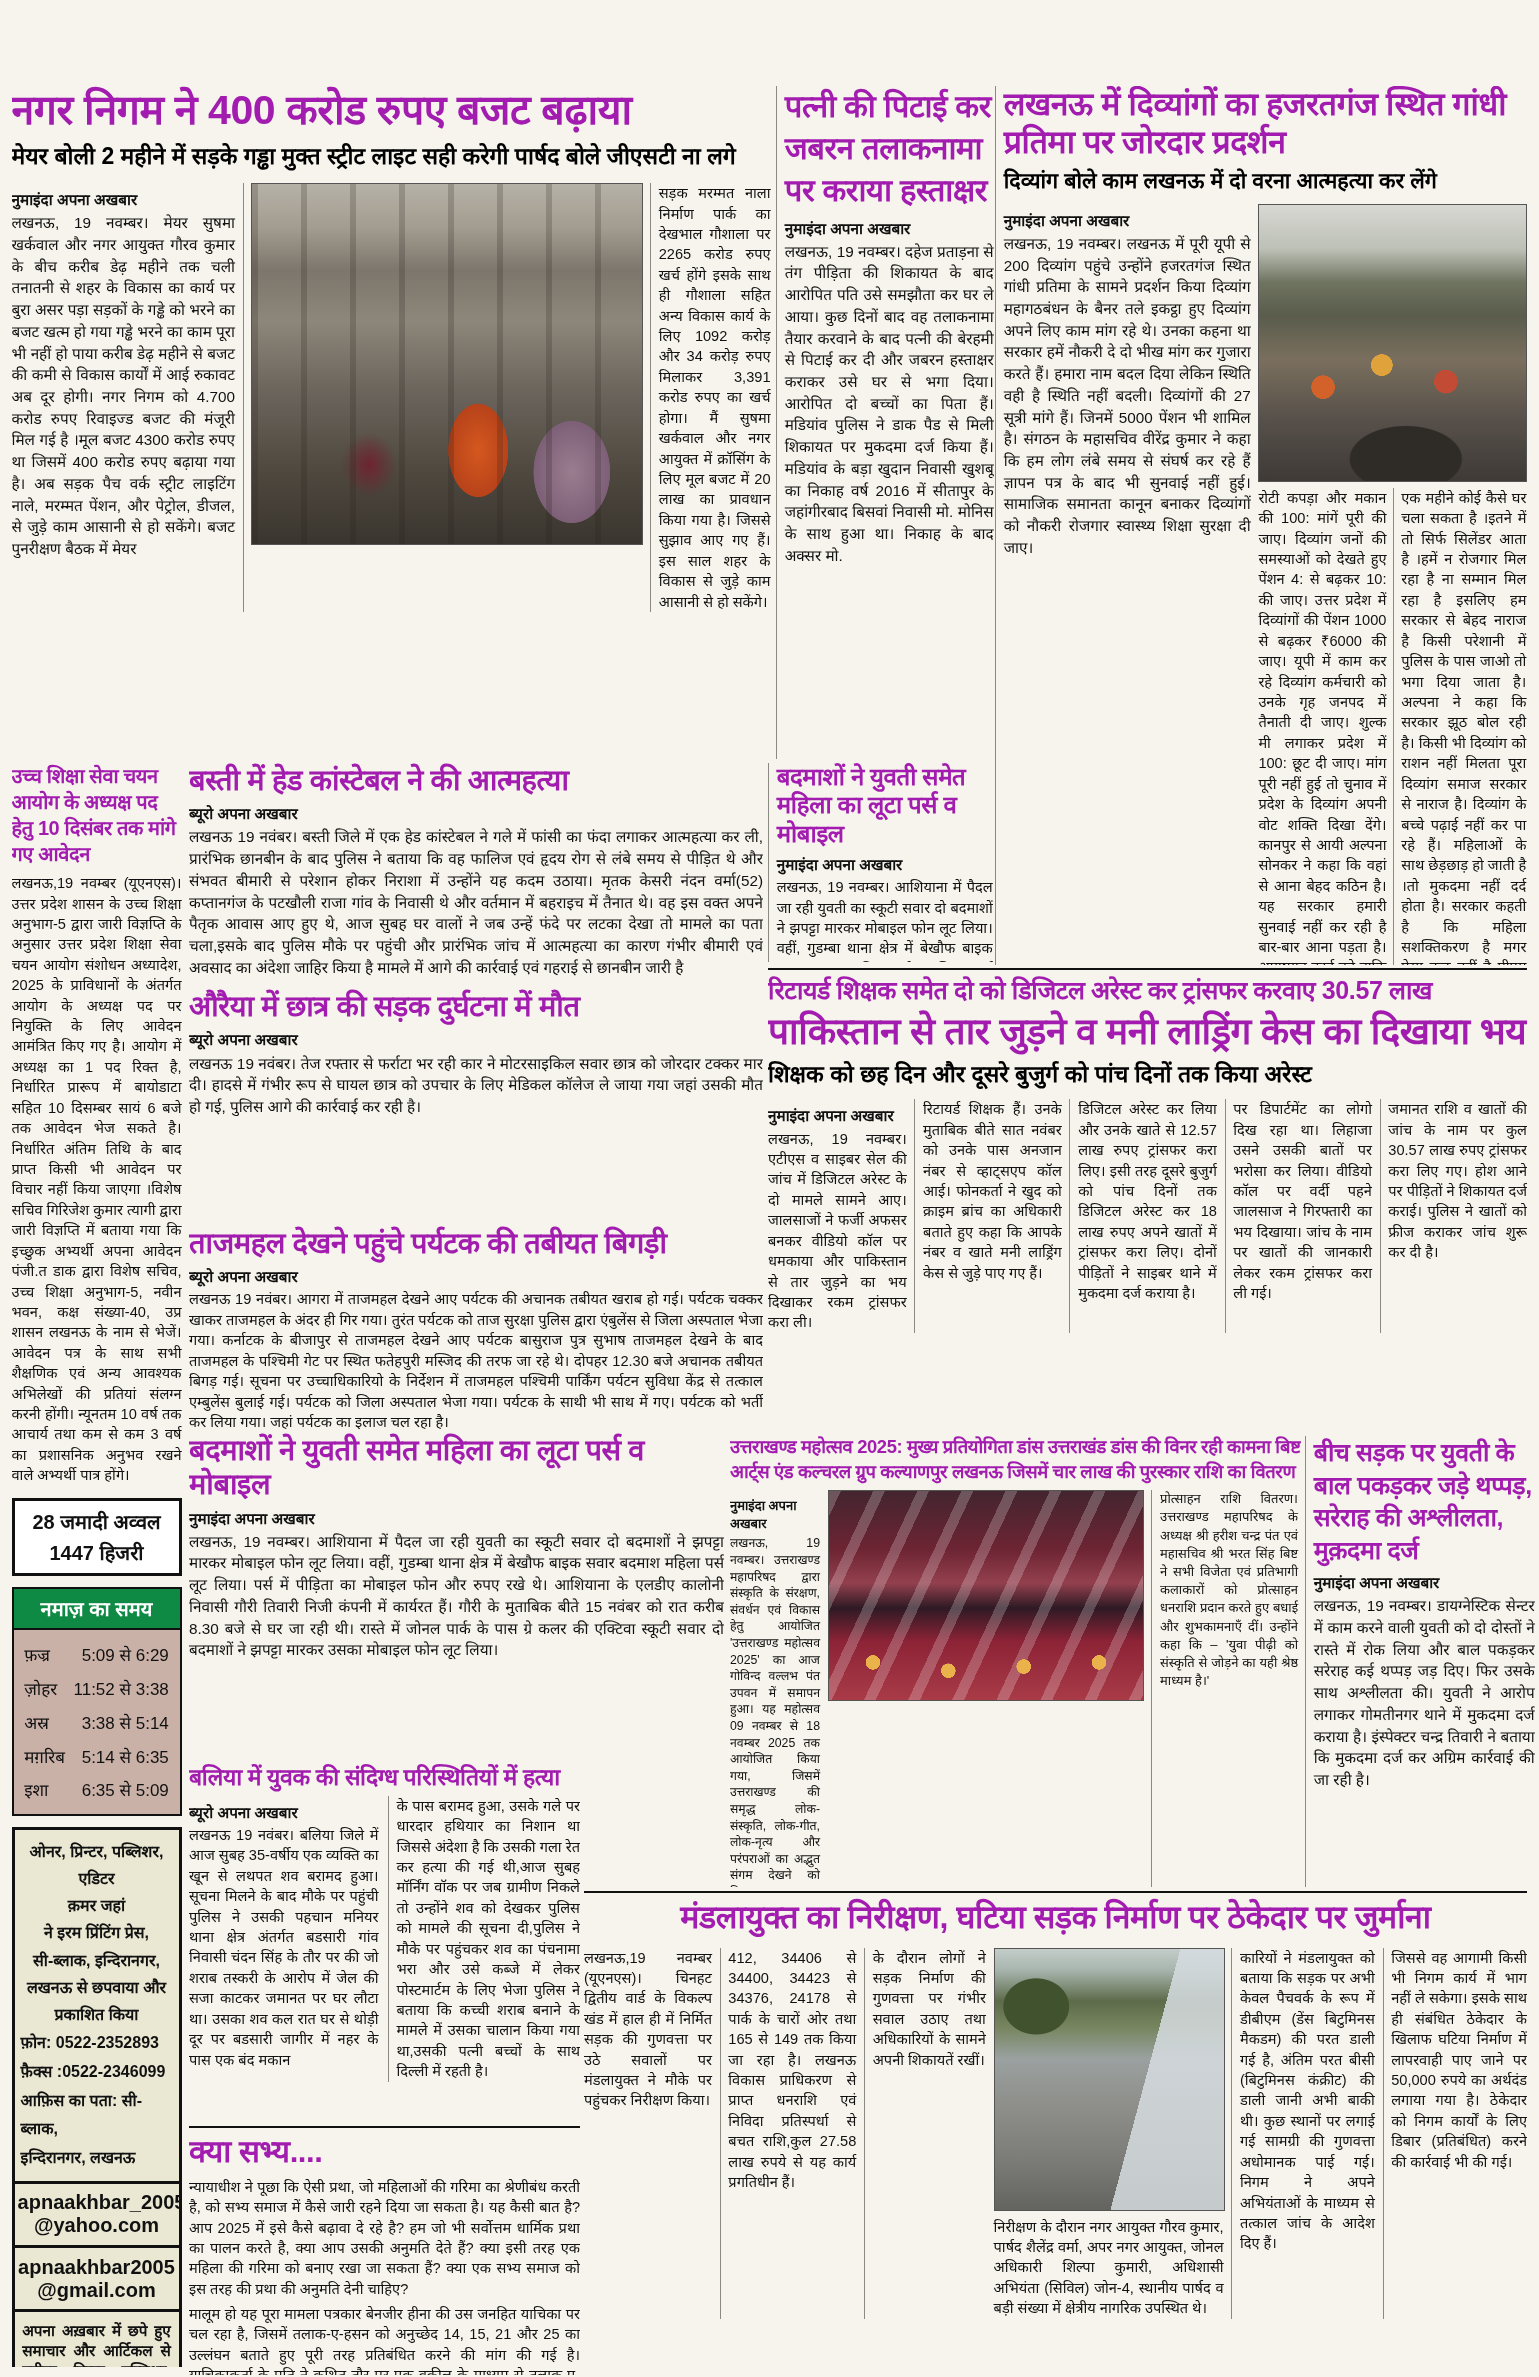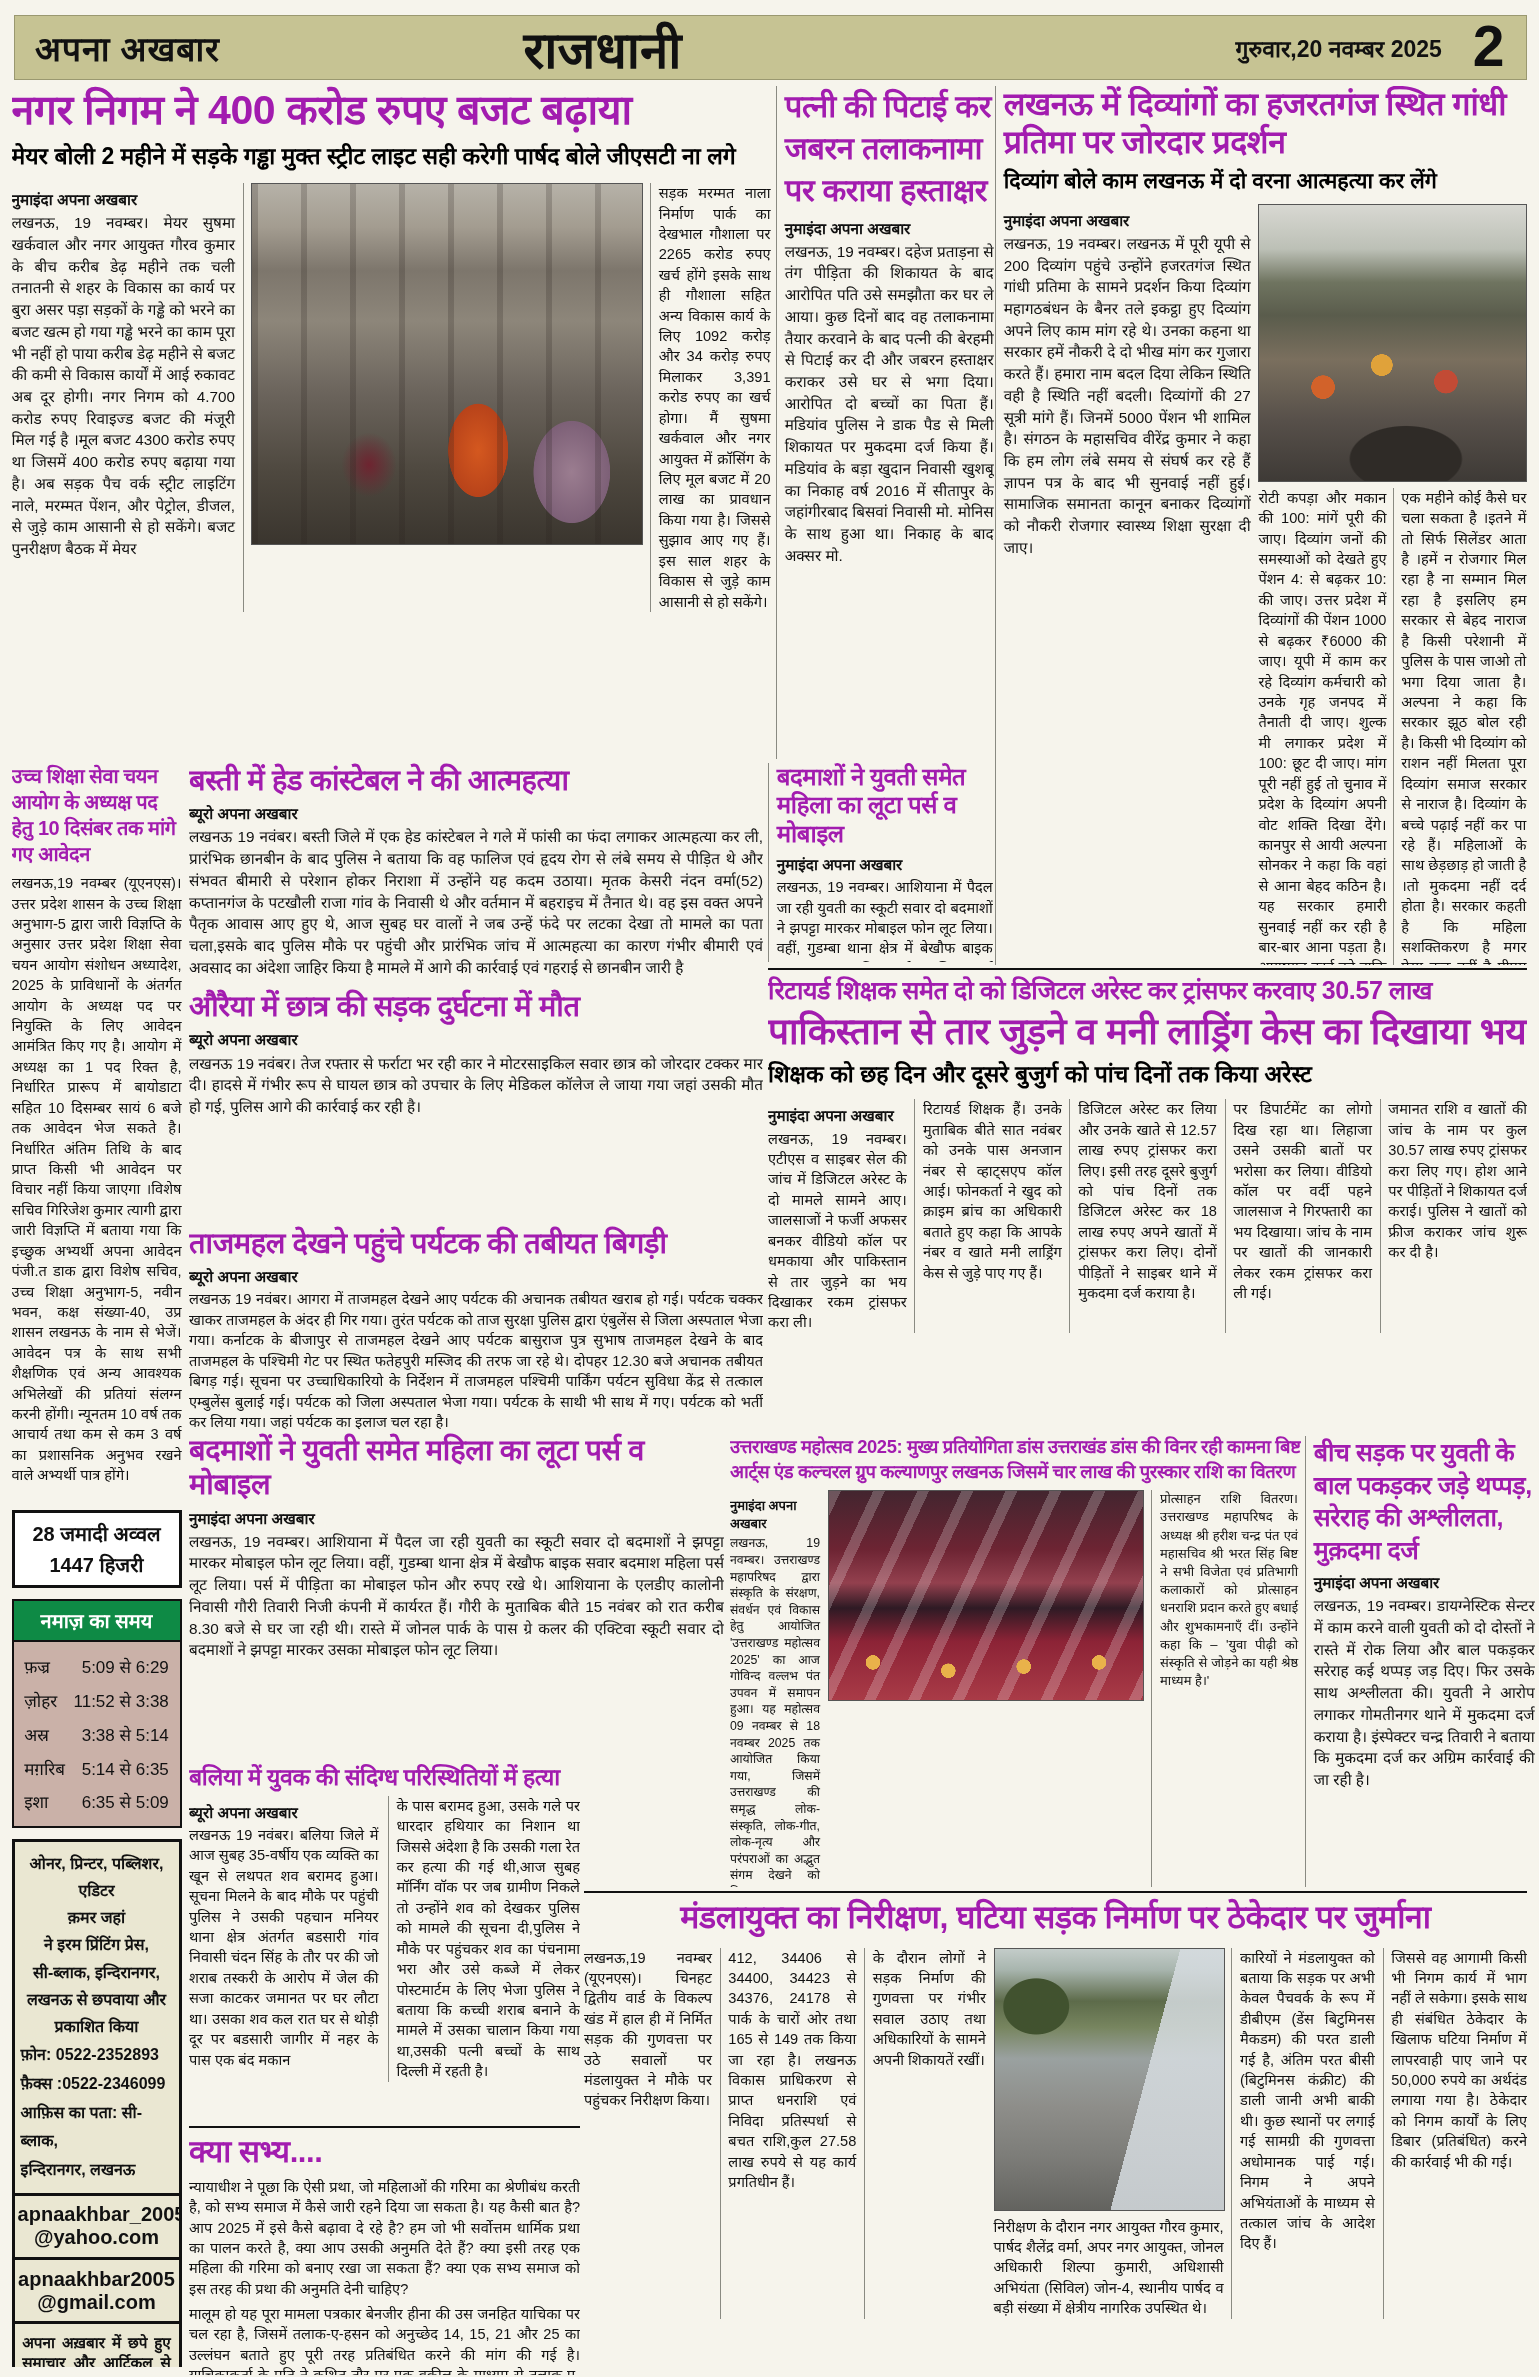--- a/index.html
+++ b/index.html
@@ -53,26 +53,20 @@
   .namaz-row{display:flex;justify-content:space-between;font-size:17px;padding:5.4px 4.6px;}
   .cream{background:var(--box_cream,#eae7d2);border:3.1px solid #111;}
   .email{font-weight:900;font-size:20px;text-align:center;padding:7.7px 3.1px;border-bottom:3.1px solid #111;}
   .disc{font-size:15.3px;font-weight:700;padding:7.7px;border-bottom:3.1px solid #111;text-align:justify;}
 </style>
 </head>
 <body>
 
 <div id="page">
 
-  <header class="abs mast" style="left:14px;top:15.3px;width:1511px;height:63px;">
-    <div class="mast-brand">अपना अखबार</div>
-    <div class="mast-title">राजधानी</div>
-    <div class="mast-date">गुरुवार,20 नवम्बर 2025</div>
-    <div class="mast-page">2</div>
-  </header>
 
   <section class="abs sec" style="left:11.5px;top:86px;width:759px;height:675px;">
     <div class="h" style="font-size:41px;">नगर निगम ने 400 करोड रुपए बजट बढ़ाया</div>
     <div class="sub" style="font-size:23px;margin-top:7.7px;">मेयर बोली 2 महीने में सड़के गड्ढा मुक्त स्ट्रीट लाइट सही करेगी पार्षद बोले जीएसटी ना लगे</div>
     <div class="flexrow" style="margin-top:12.3px;gap:7.7px;">
       <div style="width:230px;">
         <div class="byline">नुमाइंदा अपना अखबार</div>
         <div class="body">लखनऊ, 19 नवम्बर। मेयर सुषमा खर्कवाल और नगर आयुक्त गौरव कुमार के बीच करीब डेढ़ महीने तक चली तनातनी से शहर के विकास का कार्य पर बुरा असर पड़ा सड़कों के गड्ढे को भरने का बजट खत्म हो गया गड्ढे भरने का काम पूरा भी नहीं हो पाया करीब डेढ़ महीने से बजट की कमी से विकास कार्यों में आई रुकावट अब दूर होगी। नगर निगम को 4.700 करोड रुपए रिवाइज्ड बजट की मंजूरी मिल गई है ।मूल बजट 4300 करोड रुपए था जिसमें 400 करोड रुपए बढ़ाया गया है। अब सड़क पैच वर्क स्ट्रीट लाइटिंग नाले, मरम्मत पेंशन, और पेट्रोल, डीजल, से जुड़े काम आसानी से हो सकेंगे। बजट पुनरीक्षण बैठक में मेयर</div>
       </div>
       <div class="vl" style="width:391px;">
@@ -105,21 +99,21 @@
           <div class="body small vl" style="width:126px;">एक महीने कोई कैसे घर चला सकता है ।इतने में तो सिर्फ सिलेंडर आता है ।हमें न रोजगार मिल रहा है ना सम्मान मिल रहा है इसलिए हम सरकार से बेहद नाराज है किसी परेशानी में पुलिस के पास जाओ तो भगा दिया जाता है। अल्पना ने कहा कि सरकार झूठ बोल रही है। किसी भी दिव्यांग को राशन नहीं मिलता पूरा दिव्यांग समाज सरकार से नाराज है। दिव्यांग के बच्चे पढ़ाई नहीं कर पा रहे हैं। महिलाओं के साथ छेड़छाड़ हो जाती है ।तो मुकदमा नहीं दर्द होता है। सरकार कहती है कि महिला सशक्तिकरण है मगर ऐसा कुछ नहीं है पीएम ने विकलांग शब्द बदलकर दिव्यांग कर दिया मगर हमारा जीवन नहीं बदला, एफआईआर करवाने के लिए 10 बार धक्के खाने पड़ते हैं हमारी मांग पूरी नहीं हुई तो सीएम आवास पर आत्महत्या कर लेंगे।</div>
         </div>
       </div>
     </div>
   </section>
 
   <aside class="abs sec" style="left:11.5px;top:763px;width:170px;height:1604px;">
     <div class="h" style="font-size:20px;line-height:1.3;">उच्च शिक्षा सेवा चयन आयोग के अध्यक्ष पद हेतु 10 दिसंबर तक मांगे गए आवेदन</div>
     <div class="body small" style="margin-top:6.1px;">लखनऊ,19 नवम्बर (यूएनएस)। उत्तर प्रदेश शासन के उच्च शिक्षा अनुभाग-5 द्वारा जारी विज्ञप्ति के अनुसार उत्तर प्रदेश शिक्षा सेवा चयन आयोग संशोधन अध्यादेश, 2025 के प्राविधानों के अंतर्गत आयोग के अध्यक्ष पद पर नियुक्ति के लिए आवेदन आमंत्रित किए गए है। आयोग में अध्यक्ष का 1 पद रिक्त है, निर्धारित प्रारूप में बायोडाटा सहित 10 दिसम्बर सायं 6 बजे तक आवेदन भेज सकते है। निर्धारित अंतिम तिथि के बाद प्राप्त किसी भी आवेदन पर विचार नहीं किया जाएगा ।विशेष सचिव गिरिजेश कुमार त्यागी द्वारा जारी विज्ञप्ति में बताया गया कि इच्छुक अभ्यर्थी अपना आवेदन पंजी.त डाक द्वारा विशेष सचिव, उच्च शिक्षा अनुभाग-5, नवीन भवन, कक्ष संख्या-40, उप्र शासन लखनऊ के नाम से भेजें। आवेदन पत्र के साथ सभी शैक्षणिक एवं अन्य आवश्यक अभिलेखों की प्रतियां संलग्न करनी होंगी। न्यूनतम 10 वर्ष तक आचार्य तथा कम से कम 3 वर्ष का प्रशासनिक अनुभव रखने वाले अभ्यर्थी पात्र होंगे।</div>
 
-    <div class="box" style="margin-top:24px;padding:7.7px 3.1px;">
+    <div class="box" style="margin-top:12px;padding:7.7px 3.1px;">
       <div style="font-size:20px;">28 जमादी अव्वल</div>
       <div style="font-size:20px;margin-top:3.1px;">1447 हिजरी</div>
     </div>
 
     <div style="margin-top:10.7px;">
       <div class="namaz-head">नमाज़ का समय</div>
       <div class="namaz-table">
         <div class="namaz-row">
           <span>फ़ज्र</span>
           <span>5:09  से  6:29</span>

